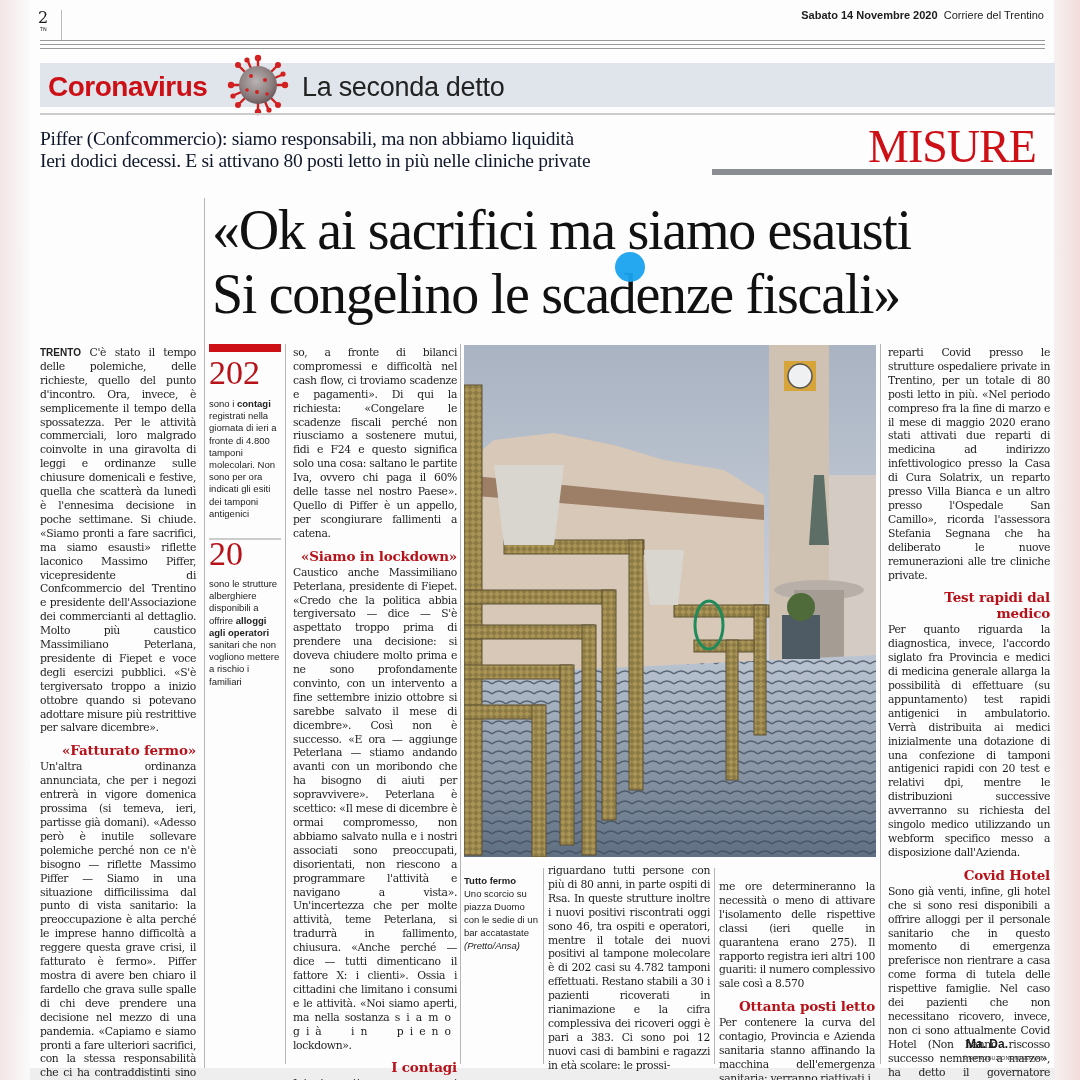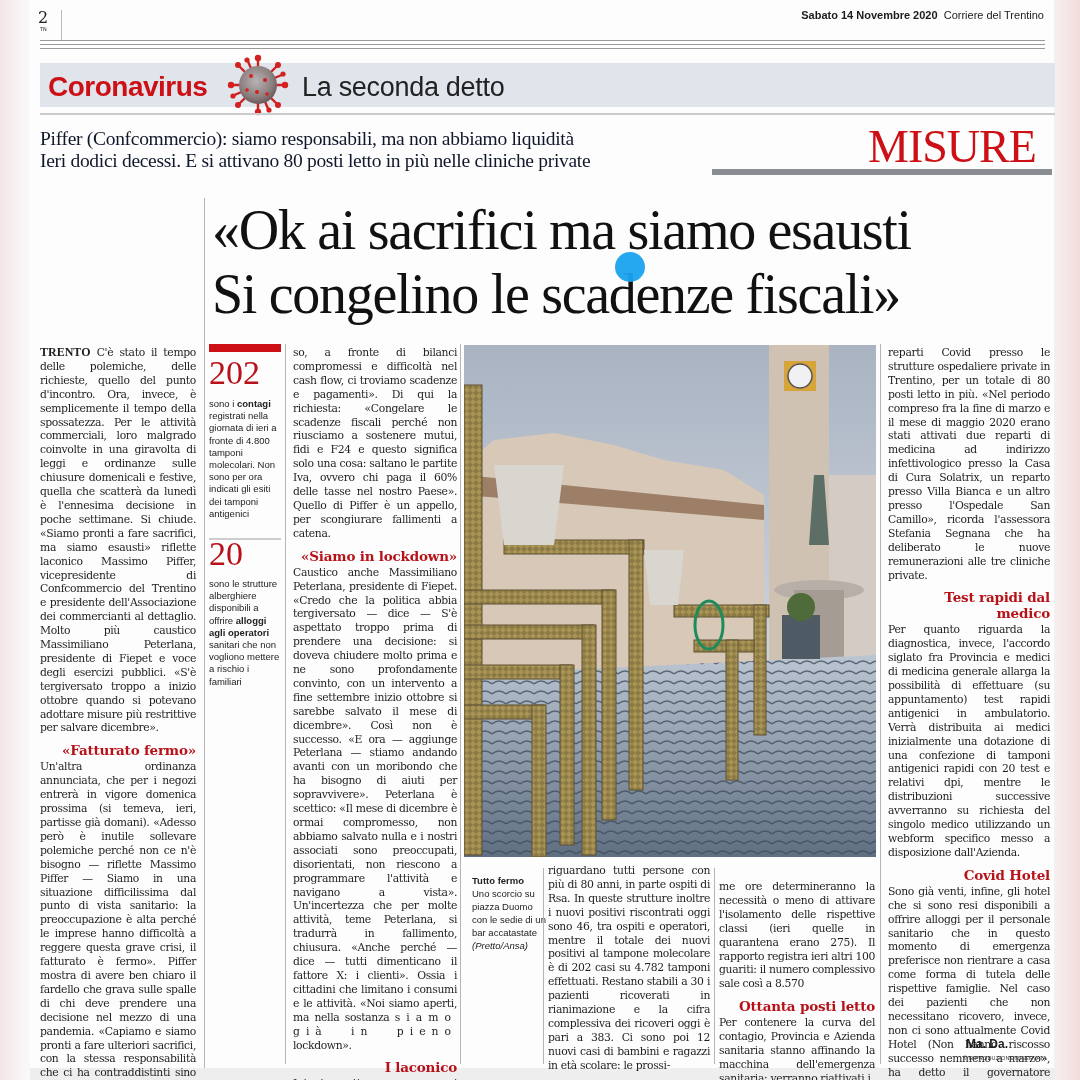--- a/index.html
+++ b/index.html
@@ -51,33 +51,33 @@
   }
   .cursor-dot { position: absolute; left: 615px; top: 252px; width: 30px; height: 30px; border-radius: 50%; background: #1aa3ef; opacity: 0.95; }
 
   
   .col {
     position: absolute; font-family: "DejaVu Serif", serif; font-size: 10.8px; line-height: 13.9px;
     text-align: justify; hyphens: manual; color: #1f1f1f; letter-spacing: -0.35px;
   }
   .col p { margin: 0; }
   .col .sub { color: #b71219; font-weight: bold; font-size: 13.5px; line-height: 16px; margin: 7px 0 2px; text-align: right; letter-spacing: -0.2px; }
-  .dateline-word { font-family: Liberation Serif, serif; font-weight: bold; font-size: 12px; letter-spacing: 0; }
+  .dateline-word { font-family: Liberation Sans, sans-serif; font-weight: bold; font-size: 10px; letter-spacing: 0; }
   .spaced { letter-spacing: 6px; }
 
   
   .statbar { position: absolute; left: 209px; top: 344px; width: 72px; height: 8px; background: #cc1016; }
   .statnum { position: absolute; left: 209px; font-family: "Liberation Serif", serif; font-size: 34px; color: #b71219; font-weight: normal; line-height: 34px; }
   .stattext { position: absolute; left: 209px; width: 74px; font-family: "Liberation Sans", sans-serif; font-size: 9.5px; line-height: 12.2px; color: #222; }
   .stattext b { font-weight: bold; }
   .statsep { position: absolute; left: 209px; top: 538px; width: 72px; height: 2px; background: #ccc; }
 
   
   .photo { position: absolute; left: 464px; top: 345px; width: 412px; height: 512px; overflow: hidden; background: #c9d3de; }
-  .caption { position: absolute; left: 464px; top: 874px; width: 76px; font-family: "Liberation Sans", sans-serif; font-size: 9.5px; line-height: 13px; color: #222; margin-left: 8px; }
+  .caption { position: absolute; left: 464px; top: 874px; width: 76px; font-family: "Liberation Sans", sans-serif; font-size: 9.5px; line-height: 13px; color: #222; }
   .caption b { font-weight: bold; display: block; }
   .caption i { font-style: italic; }
 
   .sign { position: absolute; left: 966px; top: 1037px; font-family: "Liberation Sans", sans-serif; font-weight: bold; font-size: 12px; }
   .copyright { position: absolute; left: 963px; top: 1055px; font-family: "Liberation Sans", sans-serif; font-size: 5.5px; color: #333; letter-spacing: 0.2px; }
 </style>
 </head>
 <body>
 
 <div class="page"></div>
@@ -168,21 +168,21 @@
 <div class="statnum" style="top:356px">202</div>
 <div class="stattext" style="top:398px"><span>sono i </span><b>contagi</b><span> registrati nella giornata di ieri a fronte di 4.800 tamponi molecolari. Non sono per ora indicati gli esiti dei tamponi antigenici</span></div>
 <div class="statsep"></div>
 <div class="statnum" style="top:537px">20</div>
 <div class="stattext" style="top:578px"><span>sono le strutture alberghiere disponibili a offrire </span><b>alloggi agli operatori</b><span> sanitari che non vogliono mettere a rischio i familiari</span></div>
 
 <div class="col" style="left:293px; top:346px; width:164px;">
   <p>so, a fronte di bilanci compromessi e difficoltà nel cash flow, ci troviamo scadenze e pagamenti». Di qui la richiesta: «Congelare le scadenze fiscali perché non riusciamo a sostenere mutui, fidi e F24 e questo significa solo una cosa: saltano le partite Iva, ovvero chi paga il 60% delle tasse nel nostro Paese». Quello di Piffer è un appello, per scongiurare fallimenti a catena.</p>
   <div class="sub">«Siamo in lockdown»</div>
   <p><span>Caustico anche Massimiliano Peterlana, presidente di Fiepet. «Credo che la politica abbia tergiversato — dice — S'è aspettato troppo prima di prendere una decisione: si doveva chiudere molto prima e ne sono profondamente convinto, con un intervento a fine settembre inizio ottobre si sarebbe salvato il mese di dicembre». Così non è successo. «E ora — aggiunge Peterlana — stiamo andando avanti con un moribondo che ha bisogno di aiuti per sopravvivere». Peterlana è scettico: «Il mese di dicembre è ormai compromesso, non abbiamo salvato nulla e i nostri associati sono preoccupati, disorientati, non riescono a programmare l'attività e navigano a vista». Un'incertezza che per molte attività, teme Peterlana, si tradurrà in fallimento, chiusura. «Anche perché — dice — tutti dimenticano il fattore X: i clienti». Ossia i cittadini che limitano i consumi e le attività. «Noi siamo aperti, ma nella sostanza</span> <span class="spaced">siamo già in pieno</span> <span>lockdown».</span></p>
-  <div class="sub">I laconico</div>
+  <div class="sub">I contagi</div>
   <p>Intanto continuano a crescere i ricoveri, le infezioni e le vittime di questa seconda ondata. Sono 12 i decessi per Covid in Trentino nelle ultime 24 ore e</p>
 </div>
 
 <div class="vrule" style="left:460px; top:344px; height:720px;"></div>
 <div class="photo">
   <svg width="412" height="512" viewBox="0 0 412 512">
     <defs>
       <linearGradient id="sky" x1="0" y1="0" x2="0" y2="1">
         <stop offset="0%" stop-color="#a9b3c2"></stop>
           <stop offset="100%" stop-color="#e6e9ee"></stop>

